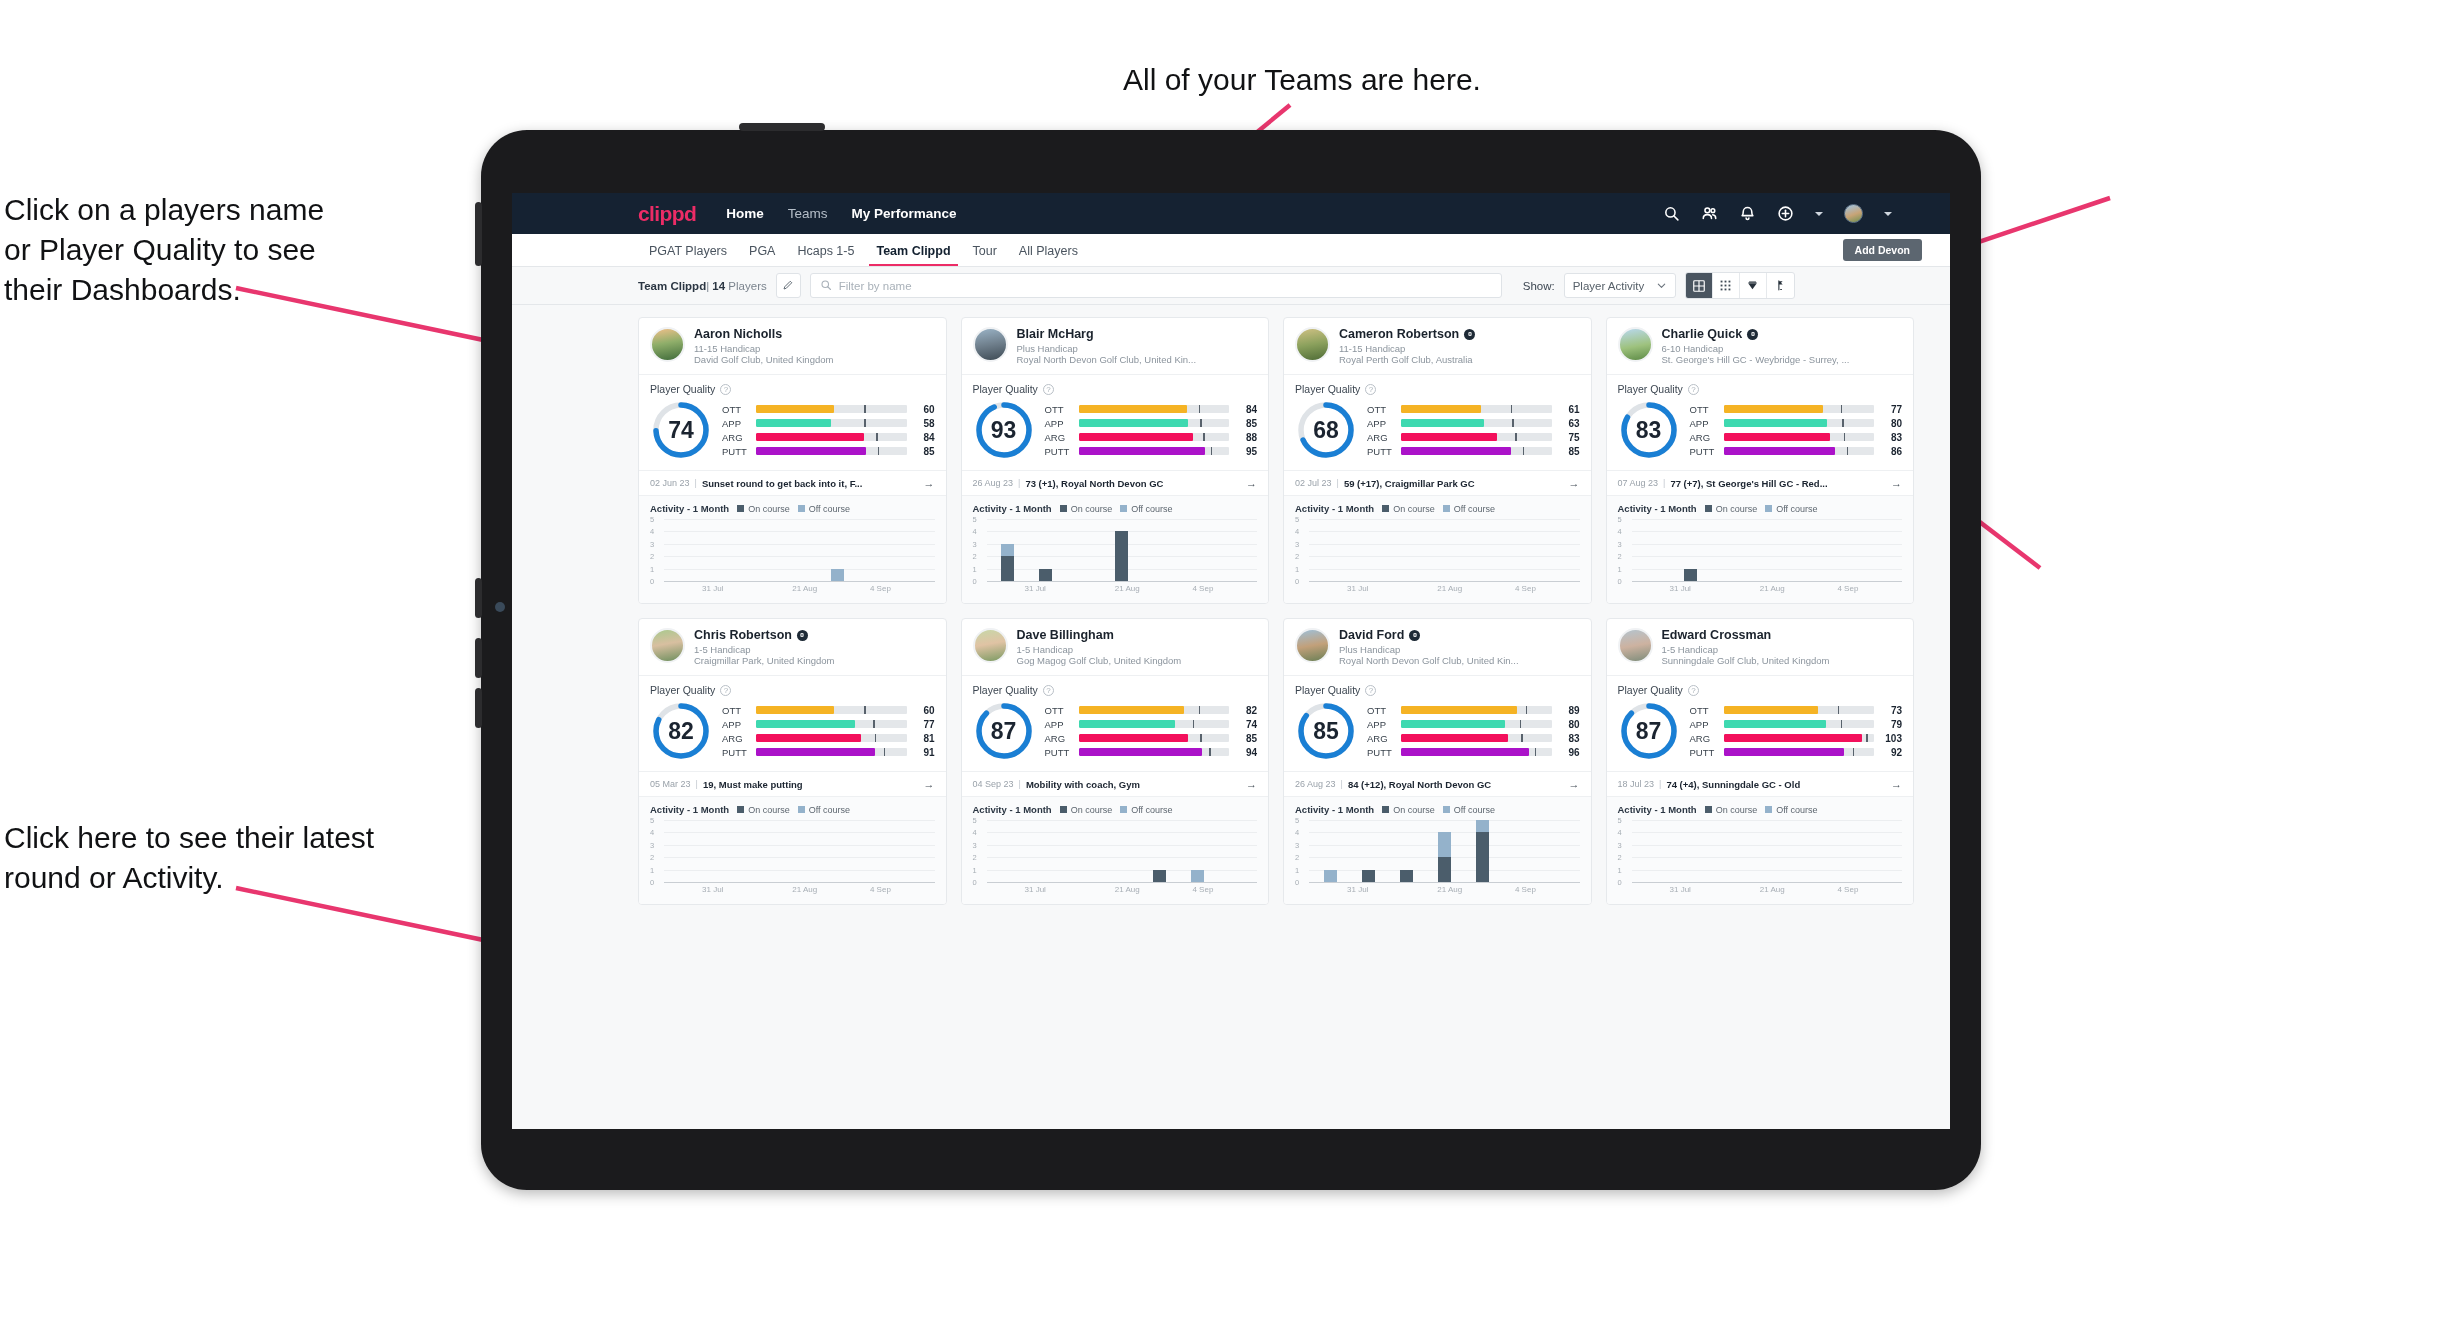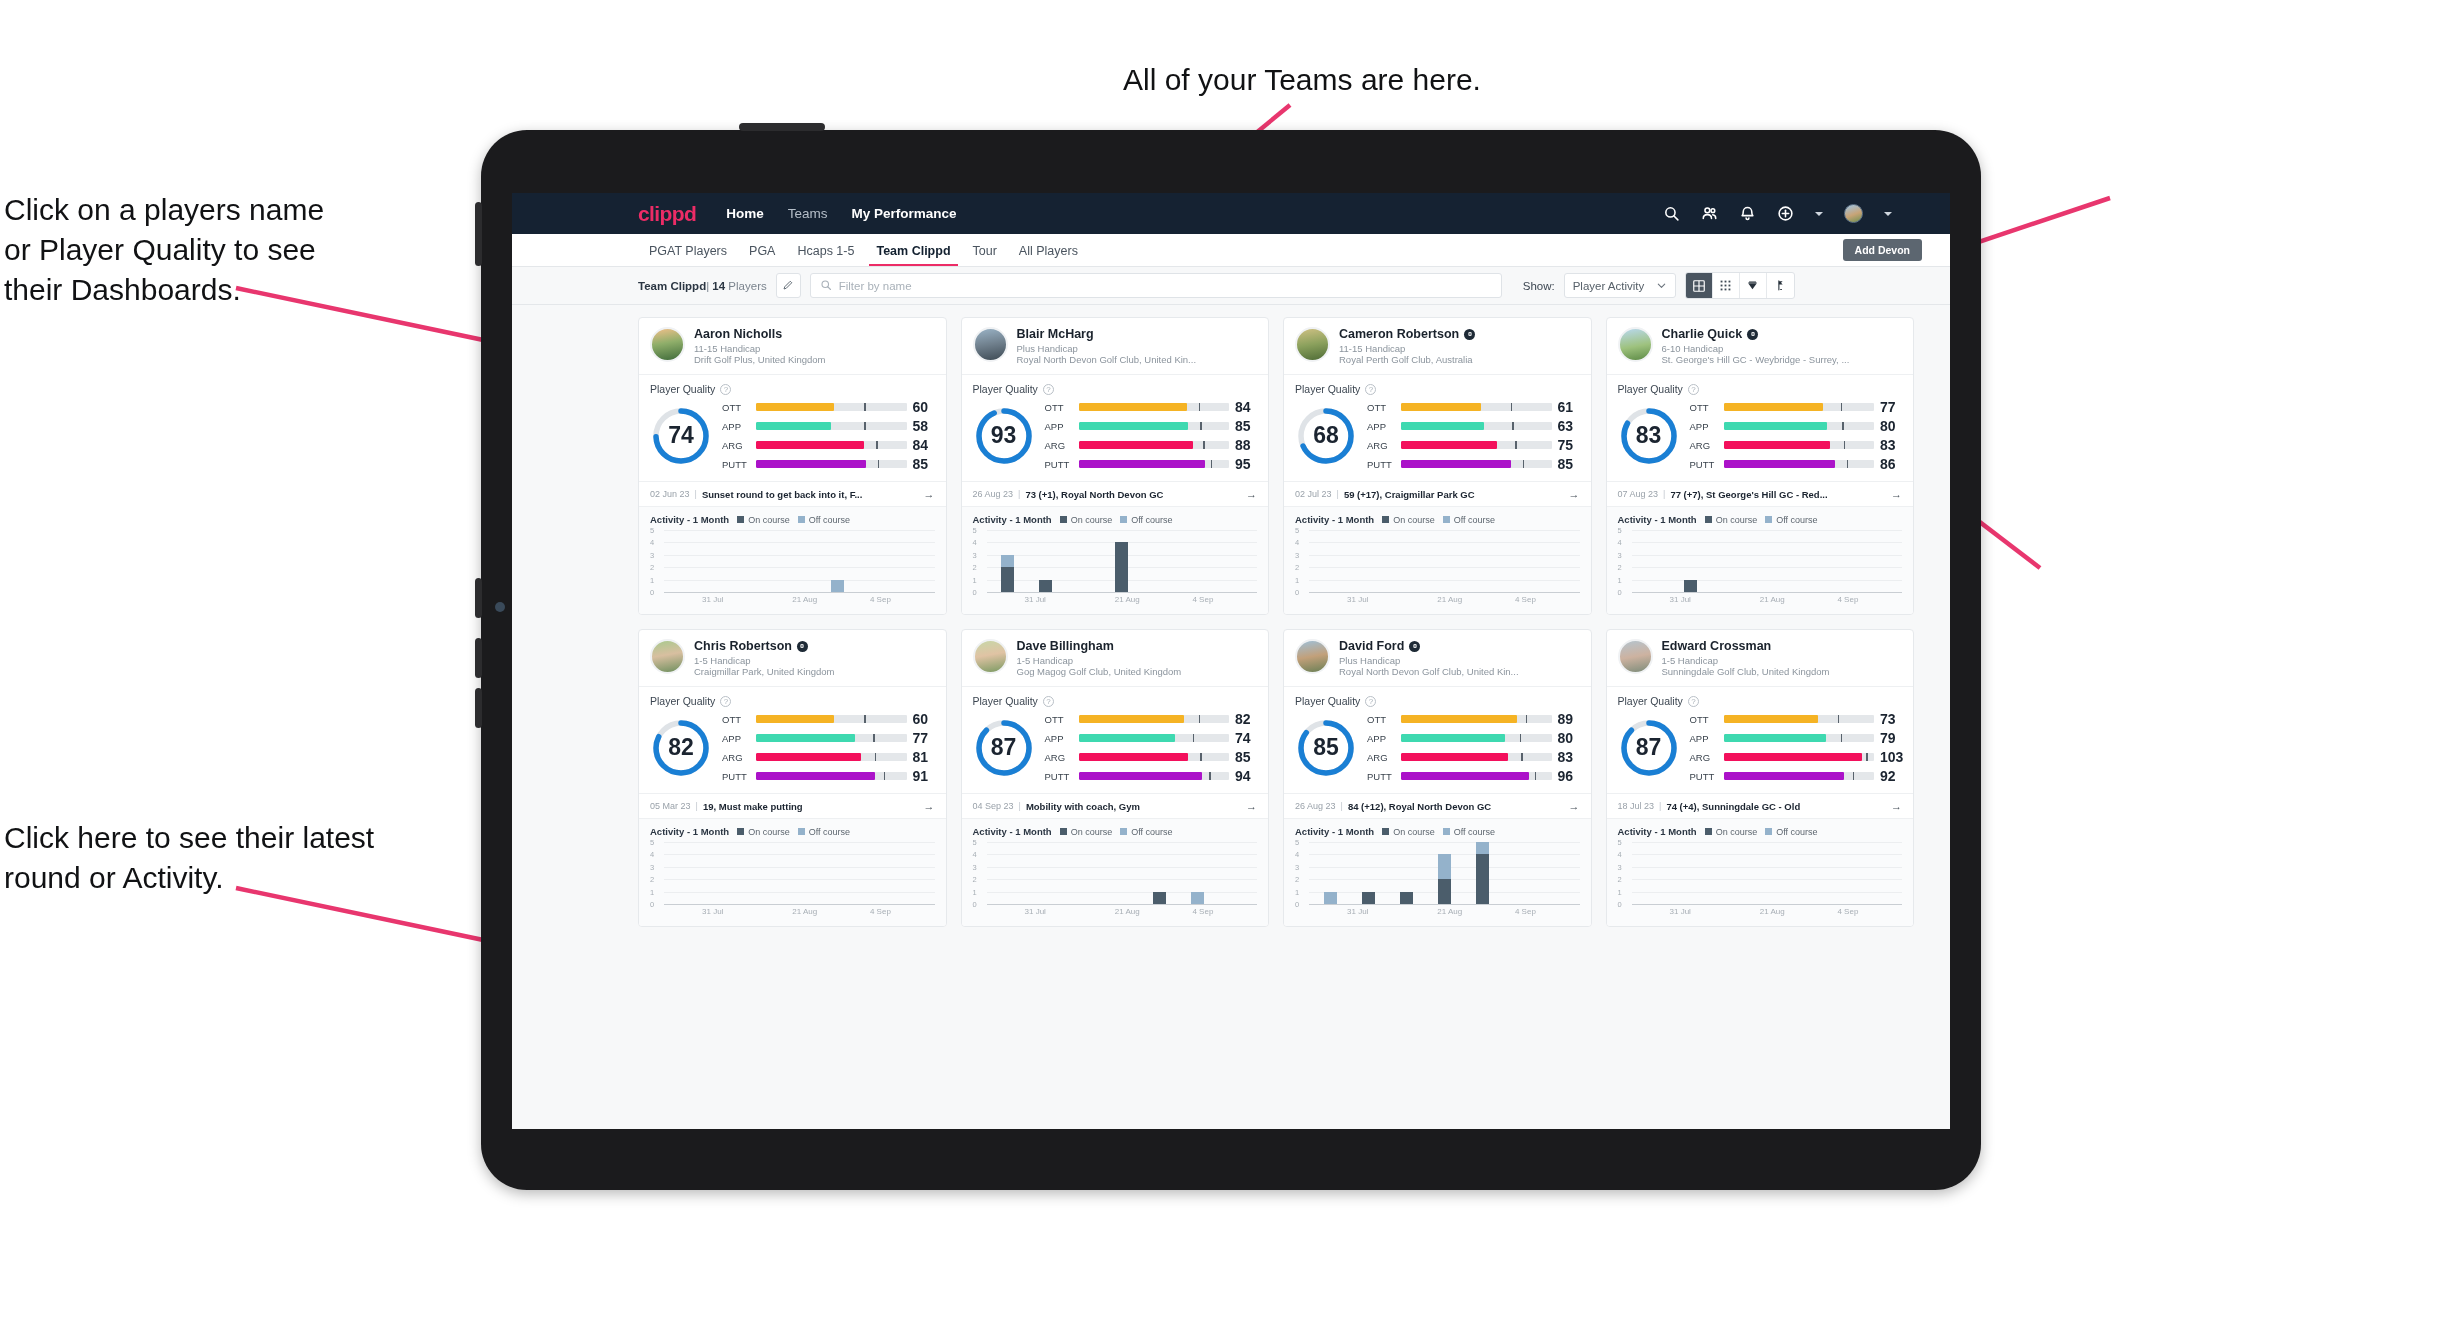--- a/index.html
+++ b/index.html
@@ -157,21 +157,21 @@
   .ring .val {
     position: absolute; inset: 0; display: flex; align-items: center; justify-content: center;
     font-size: 23px; font-weight: 700; color: #1b2430;
   }
   .bars { flex: 1; display: flex; flex-direction: column; gap: 3px; }
   .barrow { display: flex; align-items: center; gap: 6px; }
   .blabel { font-size: 9.5px; color: #39424c; width: 28px; font-weight: 500; }
   .btrack { flex: 1; height: 8px; background: #e4e7ea; border-radius: 1px; position: relative; overflow: hidden; }
   .bfill { position: absolute; left: 0; top: 0; bottom: 0; border-radius: 1px; }
   .btick { position: absolute; top: -1px; bottom: -1px; width: 1.5px; background: #58626c; }
-  .bval { font-size: 14px; font-weight: 700; color: #1b2430; width: 22px; text-align: left; }
+  .bval { font-size: 10px; font-weight: 700; color: #1b2430; width: 22px; text-align: right; }
 
   .round-row {
     display: flex; align-items: center; gap: 5px; padding: 6px 11px;
     border-top: 1px solid #eef0f2; border-bottom: 1px solid #eef0f2;
   }
   .round-date { font-size: 9px; color: #9aa2aa; white-space: nowrap; }
   .round-sep { font-size: 9px; color: #c3c9cf; }
   .round-txt { font-size: 9.5px; font-weight: 700; color: #1b2430; white-space: nowrap;
                overflow: hidden; text-overflow: ellipsis; flex: 1; }
   .round-arrow { font-size: 11px; color: #404a54; }
@@ -350,21 +350,21 @@
 
       <div id="grid">
           <div class="card">
     <div class="card-head">
       <div class="pavatar" style="background:linear-gradient(170deg,#f0c08a 0%,#8fae6a 45%,#3f6b3a 100%)"></div>
       <div style="min-width:0">
         <div class="pname">Aaron Nicholls
           
         </div>
         <div class="phand">11-15 Handicap</div>
-        <div class="pclub">Drift Golf Plus, United Kingdom</div>
+        <div class="pclub">David Golf Club, United Kingdom</div>
       </div>
     </div>
 
     <div class="pq-wrap">
       <div class="pq-title">
         <span>Player Quality</span>
         <span class="pq-help">?</span>
       </div>
       <div class="pq-body">
         <div class="ring">

